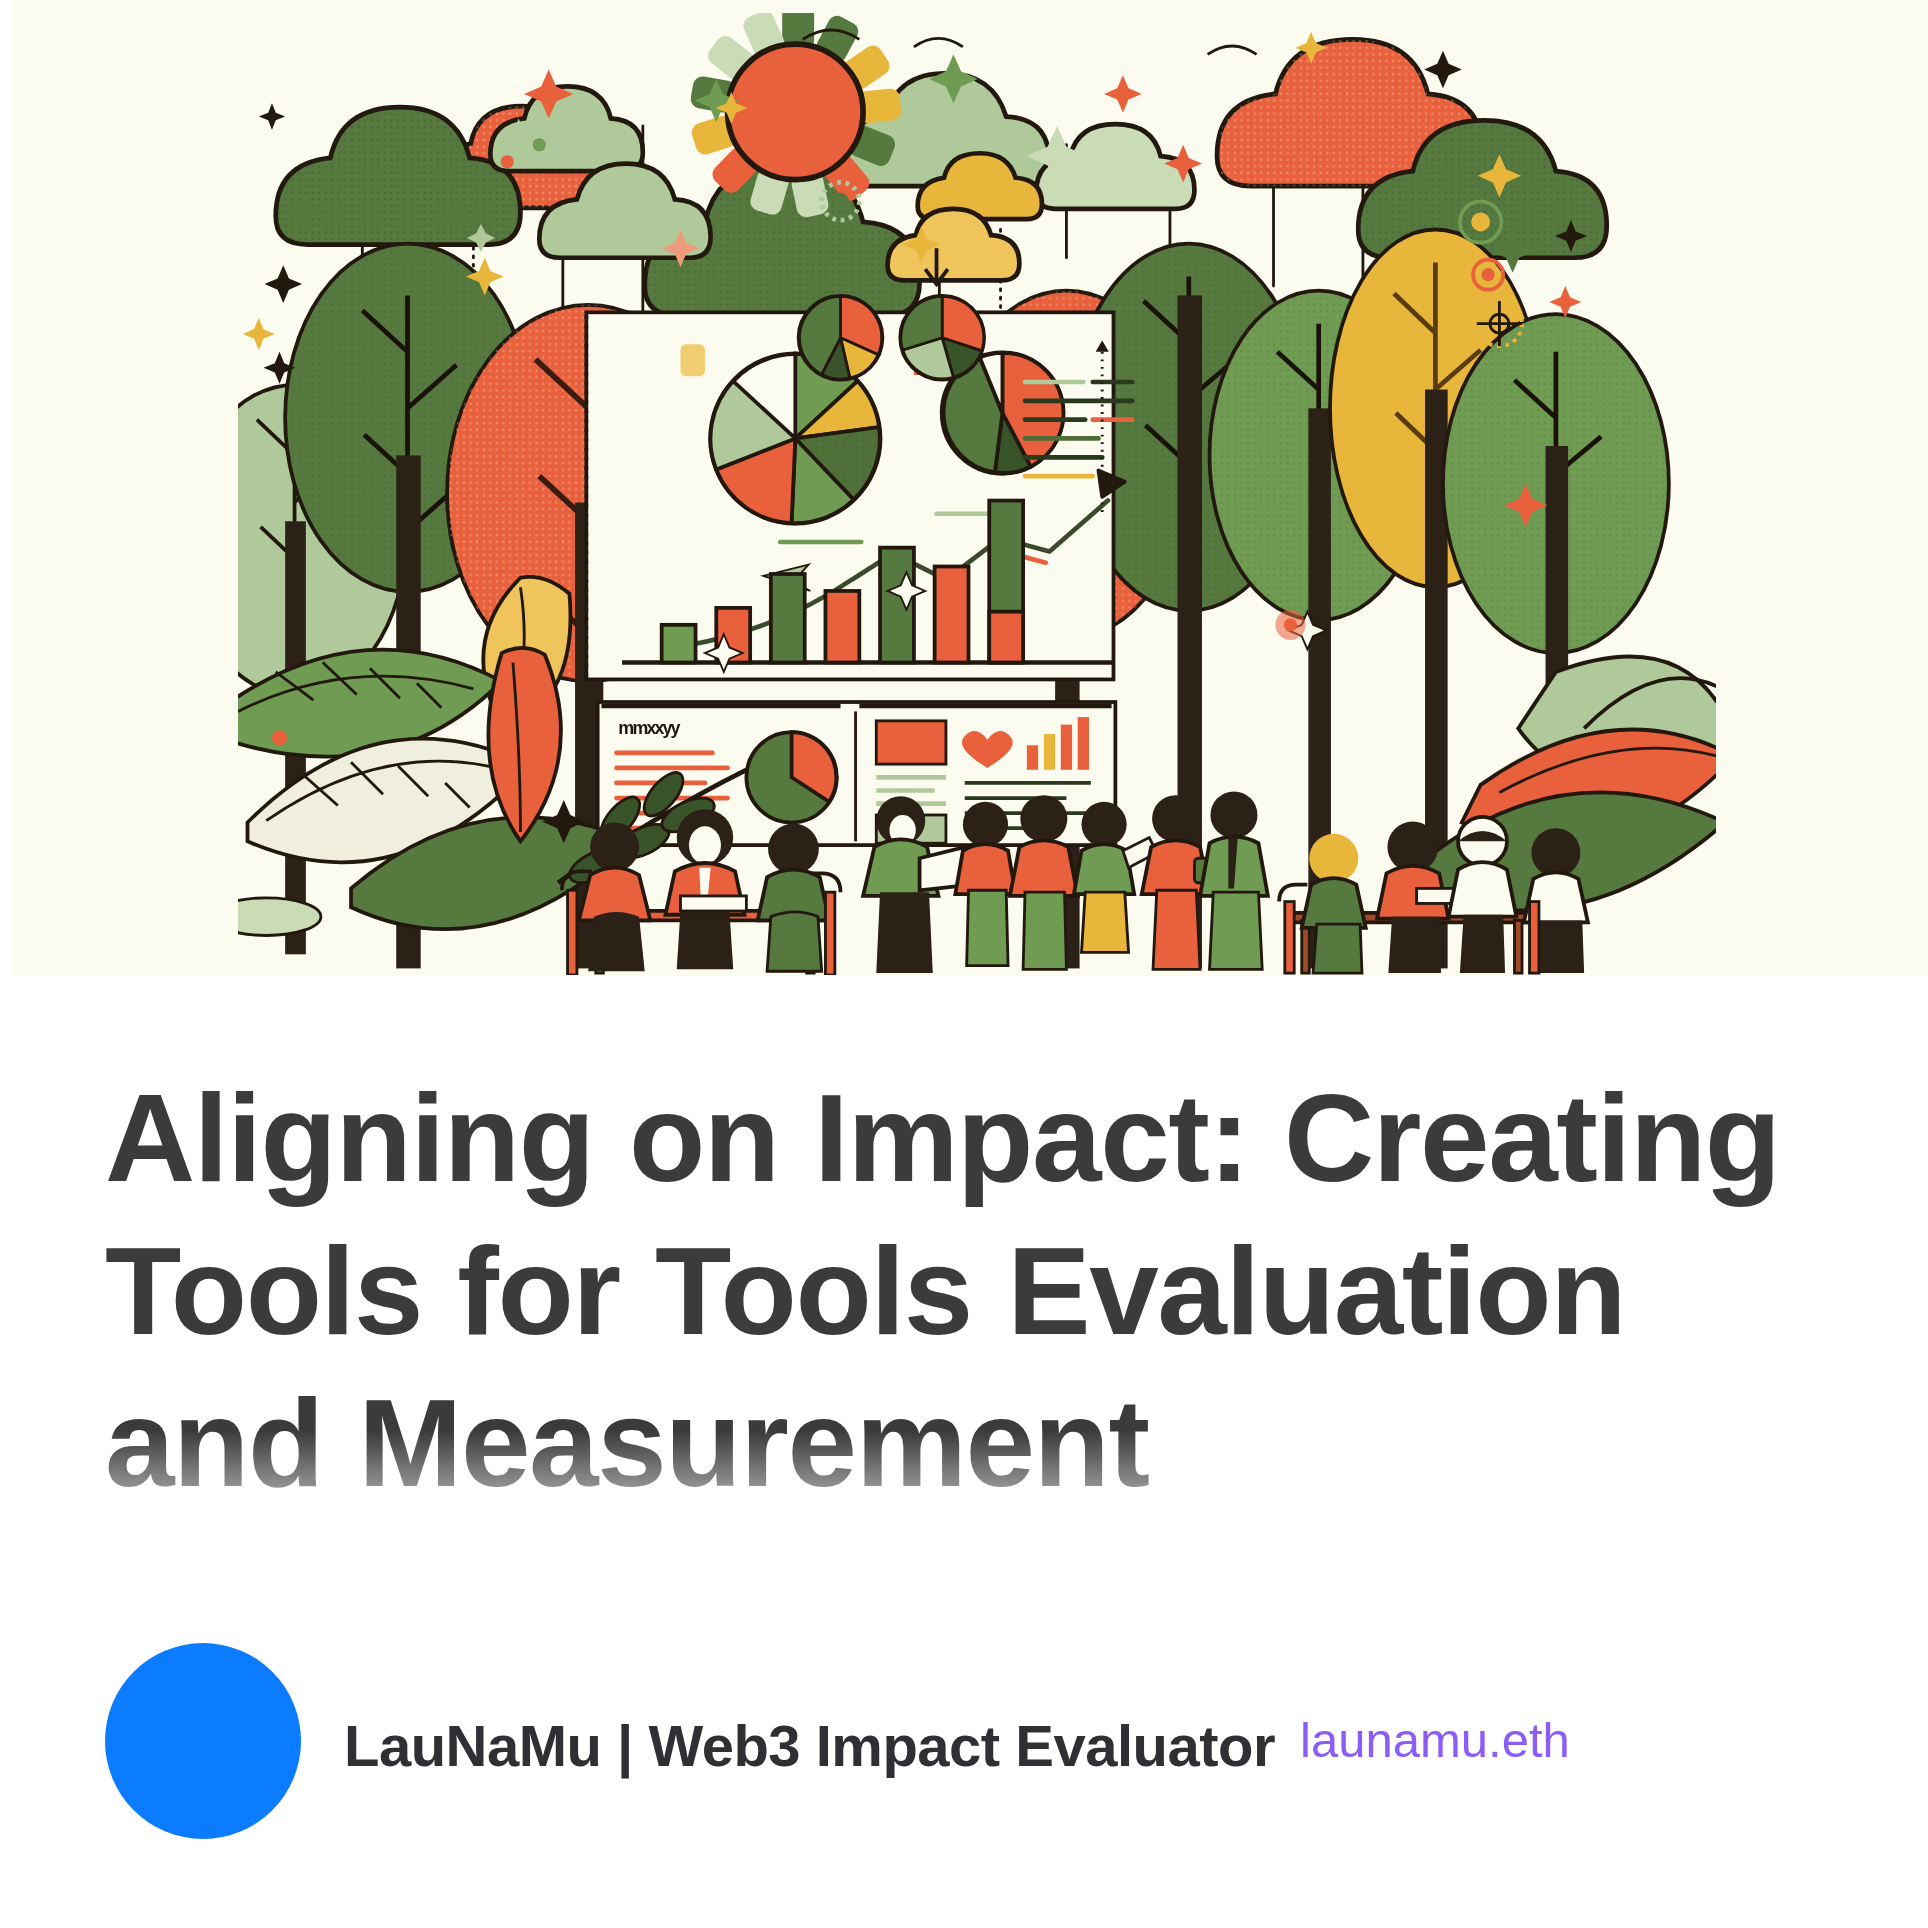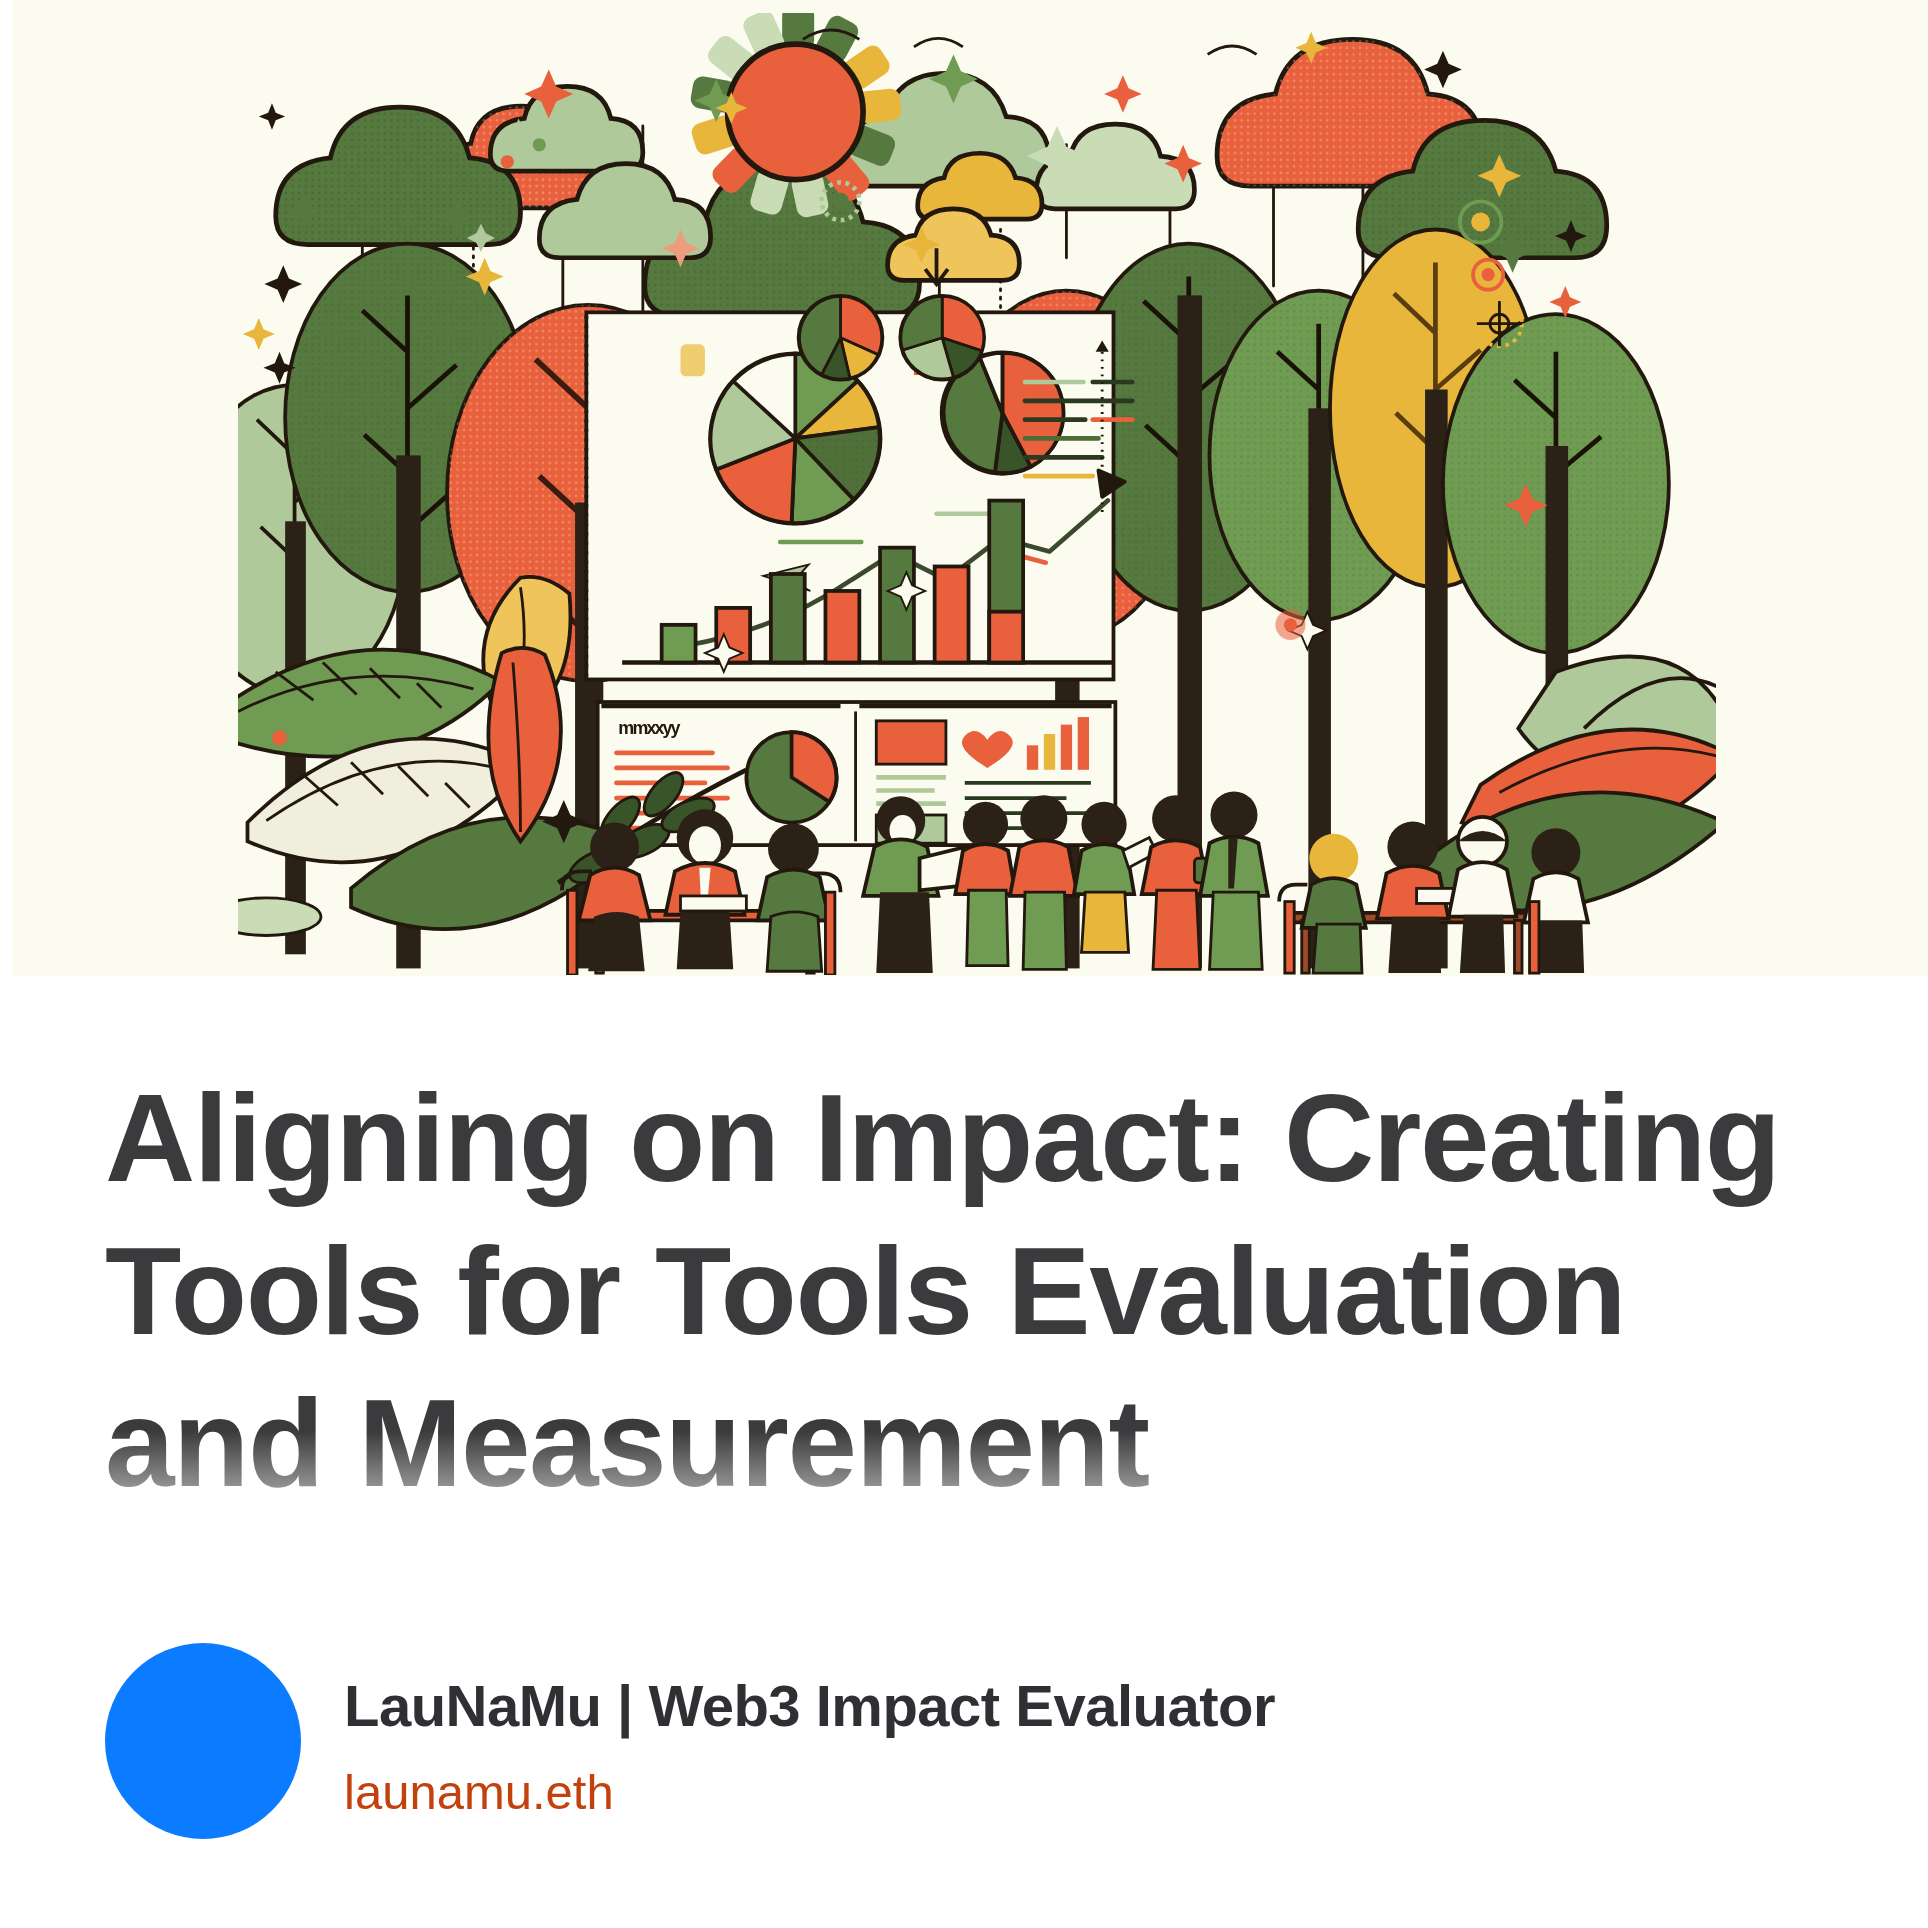--- a/index.html
+++ b/index.html
@@ -59,32 +59,32 @@
     display: flex;
     align-items: center;
     gap: 43px;
   }
   .avatar {
     width: 196px; height: 196px;
     border-radius: 50%;
     background: #0B7CFF;
     flex: 0 0 auto;
   }
-  .byline-text { display: flex; flex-direction: column; gap: 25px; padding-top: 9.4px;}
+  .byline-text { display: flex; flex-direction: row; gap: 25px; padding-top: 9.4px;}
   .byline-name {
     font-size: 58px;
     font-weight: 700;
     color: #2F3033;
     letter-spacing: -0.5px;
     white-space: nowrap;
   }
   .byline-handle {
     font-size: 49px;
     font-weight: 400;
-    color: #c2410c;
+    color: #8b5cf6;
     letter-spacing: 0px;
     white-space: nowrap;
   }
 </style>
 </head>
 <body>
 
 <div class="card">
 
   <div class="hero">

